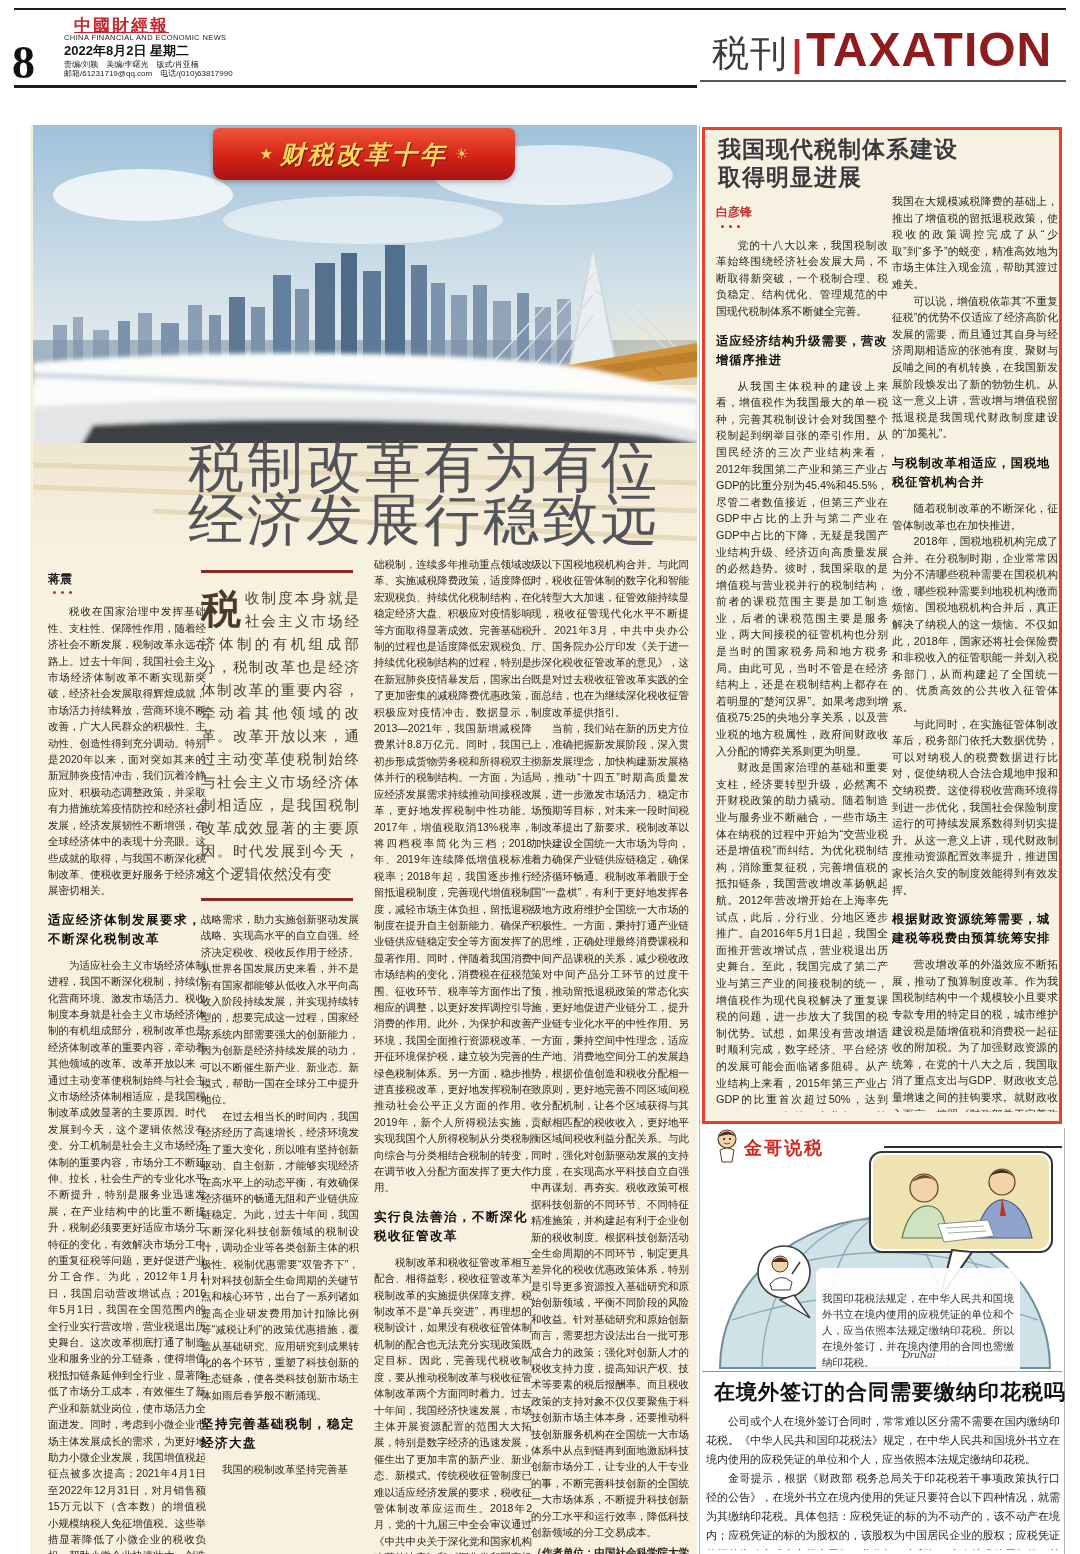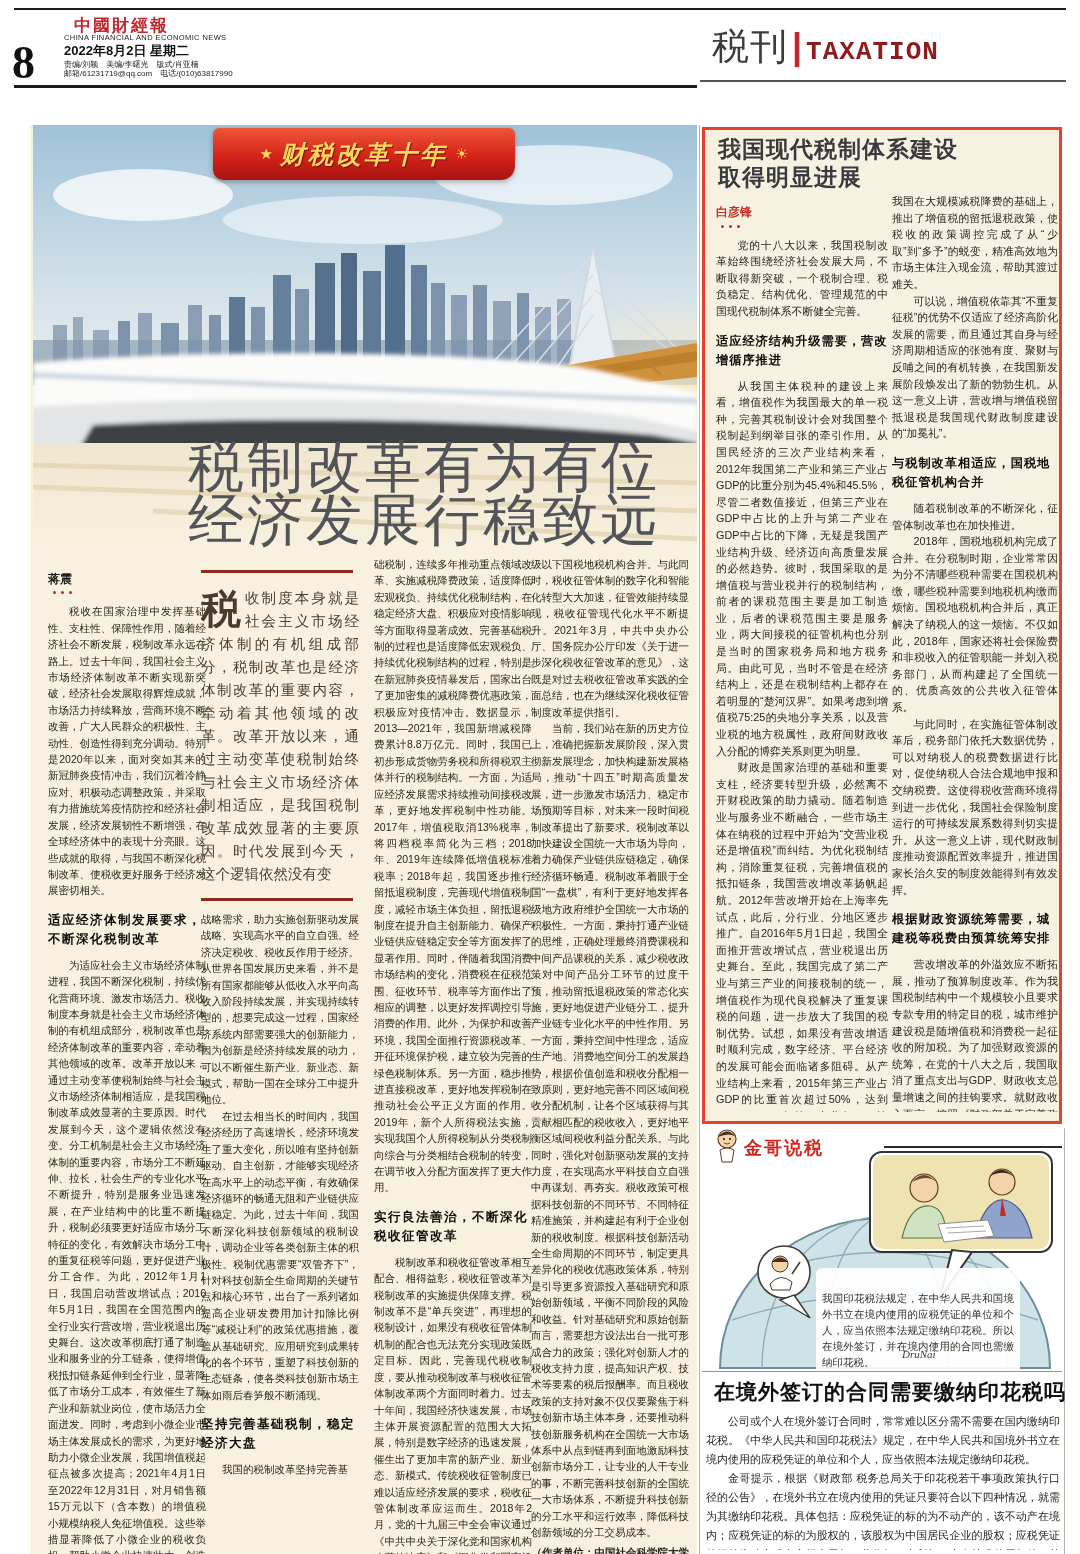--- a/index.html
+++ b/index.html
@@ -5,29 +5,29 @@
   html,body{margin:0;padding:0;background:#e9e7e2;}
   .page{position:relative;width:1080px;height:1554px;background:#ffffff;margin:0 auto;
         font-family:"Liberation Sans","DejaVu Sans",sans-serif;color:#27241f;overflow:hidden;}
   .abs{position:absolute;}
 
   
   .rule-top{left:14px;top:8px;width:1052px;height:2px;background:#1c1c1c;}
   .rule-bottom-left{left:14px;top:85px;width:683px;height:3px;background:#1c1c1c;}
   .rule-bottom-right{left:700px;top:80px;width:366px;height:2px;background:#555;}
   .pagenum{left:12px;top:36px;font-size:46px;font-weight:bold;font-family:"Liberation Serif",serif;color:#111;}
-  .paper-cn{left:74px;top:14px;font-size:17px;font-weight:bold;color:#c1272d;letter-spacing:2px;font-family:"Liberation Serif",serif;}
+  .paper-cn{left:74px;top:14px;font-size:17px;font-weight:bold;color:#c1272d;letter-spacing:2px;font-family:"Liberation Serif",serif;text-decoration:underline;}
   .paper-en{left:64px;top:33px;font-size:7.5px;letter-spacing:.4px;color:#222;}
   .date-line{left:64px;top:42px;font-size:13px;font-weight:bold;color:#111;}
   .editors{left:64px;top:59px;font-size:8px;color:#222;}
   .contact{left:64px;top:68px;font-size:8px;color:#222;}
   .section-title{left:712px;top:22px;width:350px;}
   .sec-cn{font-size:37px;color:#3c3c3c;letter-spacing:1px;}
   .sec-bar{font-size:36px;color:#c1272d;font-weight:bold;margin:0 4px;}
-  .sec-en{font-size:26px;color:#8e1b1e;font-weight:bold;font-family:Liberation Mono, monospace;letter-spacing:1px;}
+  .sec-en{font-size:48px;color:#8e1b1e;font-weight:bold;font-family:Liberation Sans, sans-serif;letter-spacing:1px;}
 
   
   .main-bg{left:30px;top:125px;width:667px;height:1429px;background:#f8f1df;}
   .photo{left:33px;top:125px;width:664px;height:424px;overflow:hidden;}
   .photo svg{display:block;}
   .banner{left:213px;top:128px;width:302px;height:52px;background:linear-gradient(180deg,#ef5638 0%,#d42318 55%,#a81212 100%);
           border-radius:6px 6px 14px 10px;box-shadow:0 2px 5px rgba(60,30,10,.35);
           display:flex;align-items:center;justify-content:center;}
   .banner .flag-txt{font-family:Liberation Mono, monospace;font-style:italic;font-weight:bold;font-size:25px;
           color:#ffd95e;text-shadow:1px 1px 1px #7a0d08;letter-spacing:3px;}

